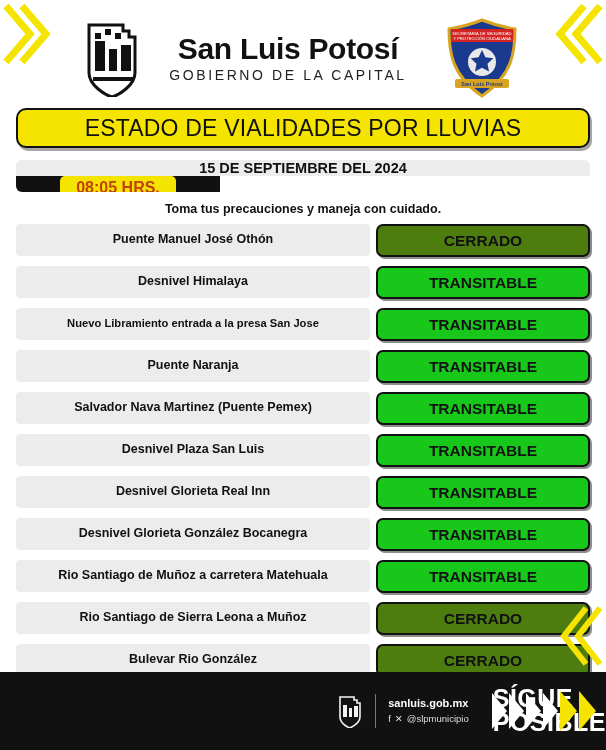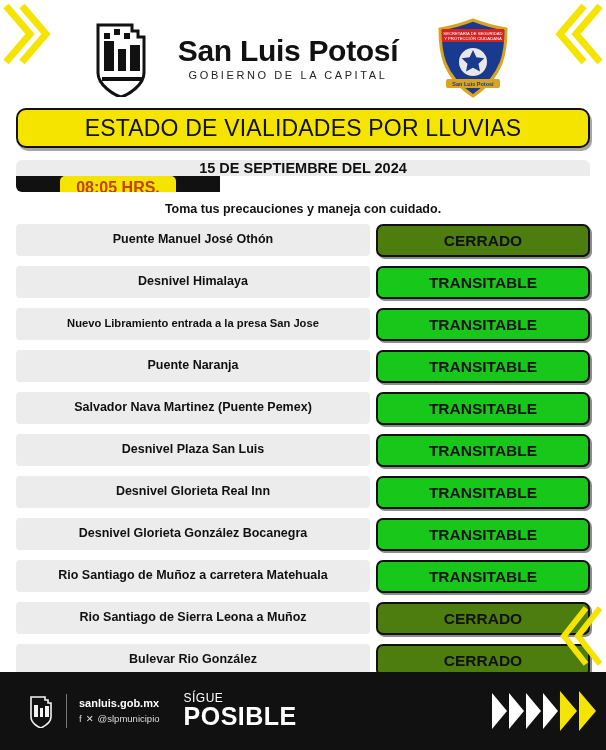--- a/index.html
+++ b/index.html
@@ -33,21 +33,21 @@
   .crest {
     width: 62px; height: 78px;
     display: flex; align-items: center; justify-content: center;
   }
   .wordmark { display: flex; flex-direction: column; align-items: center; }
   .wordmark .line1 {
     font-size: 30px; font-weight: bold; color: #111; letter-spacing: -0.3px;
     line-height: 1.05;
   }
   .wordmark .line2 {
-    font-size: 11px; color: #222; letter-spacing: 2.6px; margin-top: 3px;
+    font-size: 14px; color: #222; letter-spacing: 2.6px; margin-top: 3px;
   }
   .ssp-badge { width: 82px; height: 82px; margin-left: 10px; }
 
   
   .title-bar {
     margin: 0 16px;
     background: #f5e400;
     border: 2px solid #111;
     border-radius: 10px;
     height: 40px;
@@ -132,34 +132,35 @@
   .status.transitable { background: #17c81b; }
 
   
   .footer {
     position: absolute;
     left: 0; bottom: 0;
     width: 606px; height: 78px;
     background: #111;
     display: flex;
     align-items: center;
-    padding-left: 28px;
+    padding-left: 84px;
     overflow: hidden;
+    justify-content: flex-end;
   }
   .foot-crest { width: 26px; height: 34px; opacity: 0.95; }
   .foot-div { width: 1px; height: 34px; background: #777; margin: 0 12px; }
   .foot-txt { color: #fff; font-size: 10.5px; line-height: 1.35; }
   .foot-txt .site { font-weight: bold; font-size: 11px; }
   .foot-soc { display: flex; align-items: center; gap: 4px; font-size: 9.5px; color: #ddd; margin-top: 2px; }
   .sigue {
     margin-left: 24px;
     color: #fff;
     line-height: 0.95;
   }
-  .sigue .s1 { font-size: 12px; font-weight: normal; letter-spacing: 0.5px; }
+  .sigue .s1 { font-size: 25px; font-weight: bold; letter-spacing: 0.5px; }
   .sigue .s2 { font-size: 25px; font-weight: bold; letter-spacing: 0.5px; }
   .foot-chevrons {
     position: absolute; right: 10px; top: 0; height: 78px;
     display: flex; align-items: center;
   }
   .c-white { width: 0; height: 0; border-top: 18px solid transparent; border-bottom: 18px solid transparent; border-left: 15px solid #fff; margin-left: 2px;}
   .c-yellow { width: 0; height: 0; border-top: 20px solid transparent; border-bottom: 20px solid transparent; border-left: 17px solid #f5e400; margin-left: 2px;}
 </style>
 </head>
 <body>

